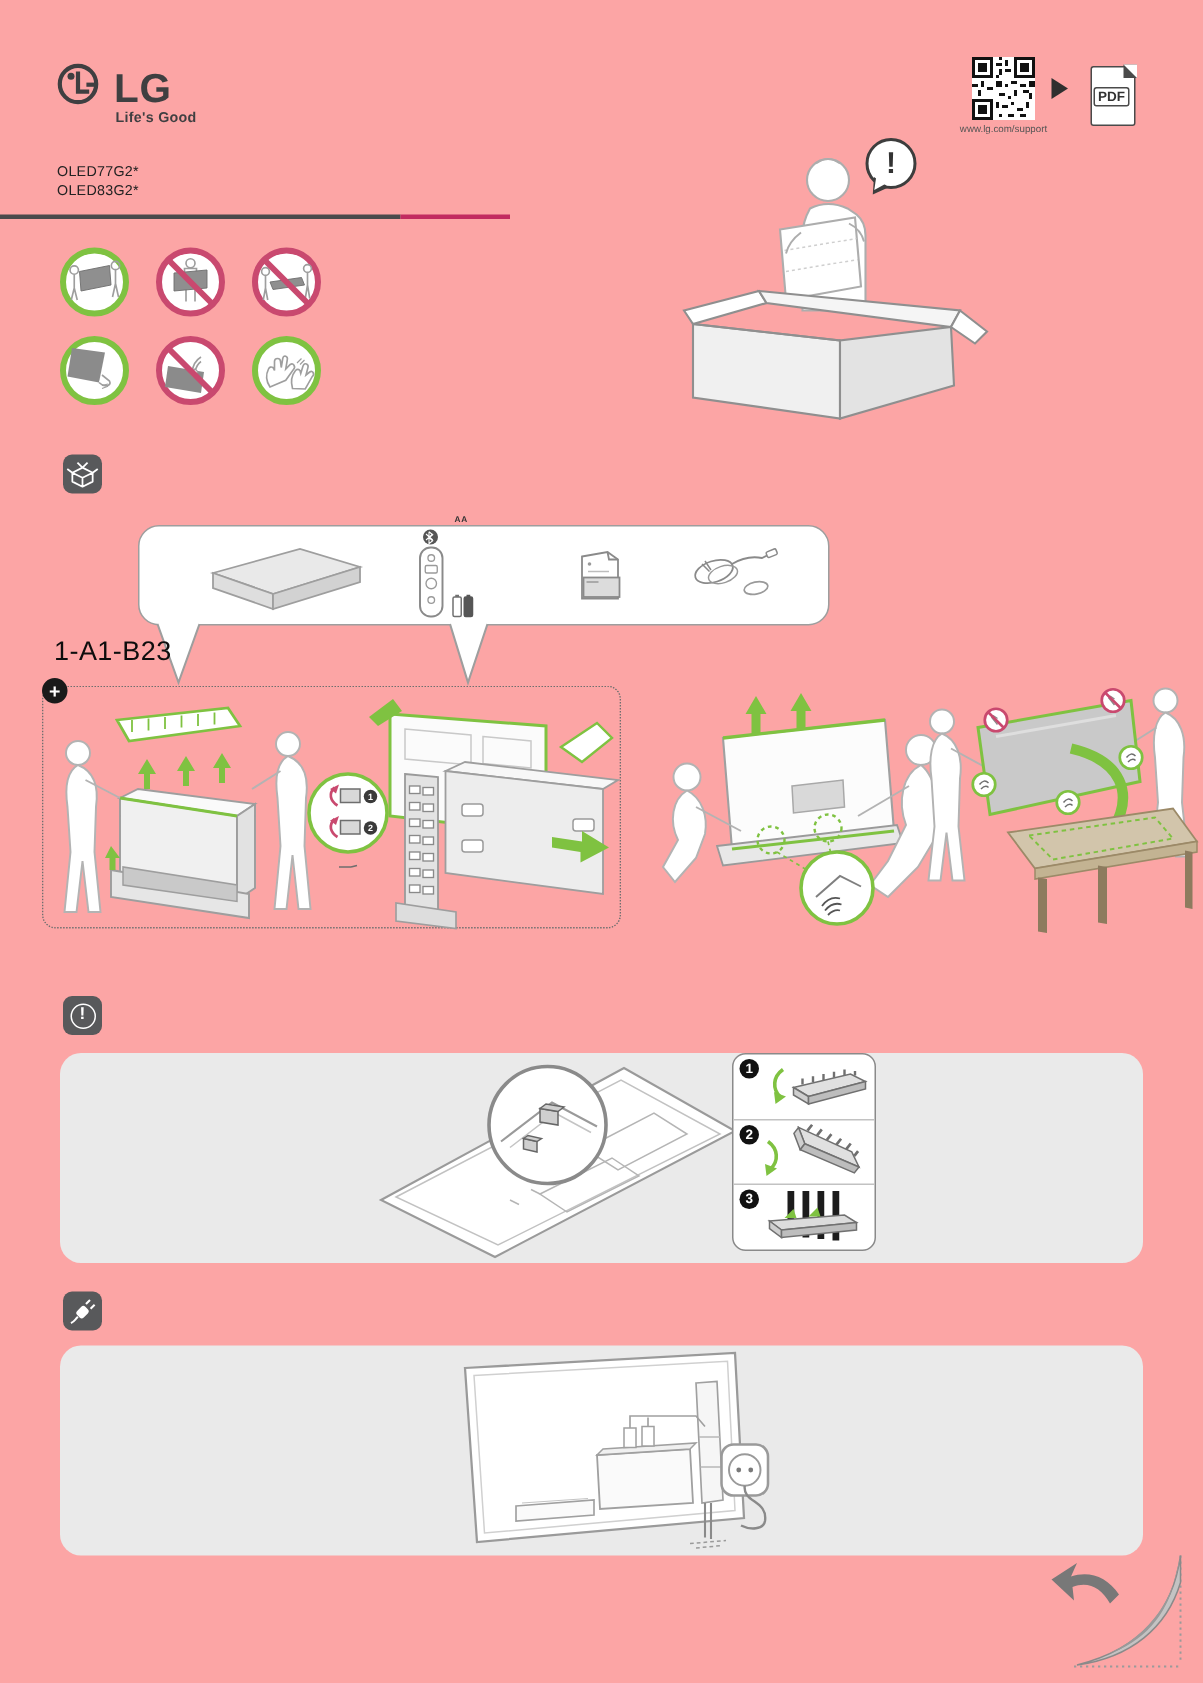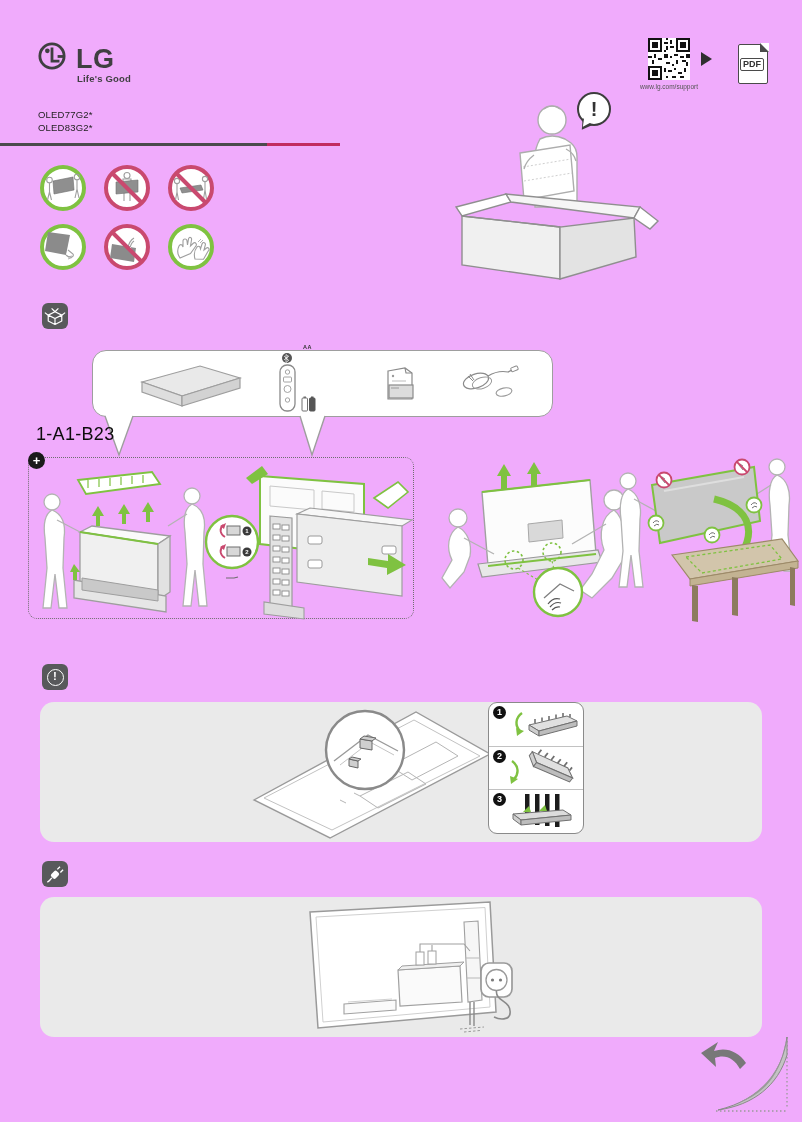--- a/index.html
+++ b/index.html
@@ -1,18 +1,18 @@
 <!DOCTYPE html>
 <html><head>
 <meta charset="utf-8">
 <style>
   * { box-sizing: border-box; margin: 0; padding: 0; }
   html,body { background:#fff; }
   .page {
-    position: relative; width: 802px; height: 1122px; background:#f0abfc;
+    position: relative; width: 802px; height: 1122px; background:#fca5a5;
     font-family: "Liberation Sans", sans-serif; overflow: hidden;
   }
   .abs { position: absolute; }
   svg { display: block; overflow: visible; }
 
   
   .lg-word { font-weight: bold; font-size: 27px; letter-spacing: 0.5px; color:#3f3f41; line-height: 1; }
   .lg-tag  { font-weight: bold; font-size: 9.5px; color:#3f3f41; margin-top: 3px; letter-spacing: 0.2px; }
 
   .barcode {
@@ -26,21 +26,21 @@
     width: 176px; text-align: center; margin-top: 1px;
     font-family: "DejaVu Sans Mono", monospace;
     font-size: 7px; letter-spacing: 1.3px; color:#111; white-space: nowrap;
   }
   .qr-caption { width: 110px; text-align: center; font-size: 6.5px; color:#555; }
   .tri-right {
     width: 0; height: 0;
     border-top: 7px solid transparent; border-bottom: 7px solid transparent;
     border-left: 11px solid #2f2f2f;
   }
-  .pdf-doc { width: 30px; height: 40px; border: 1.6px solid #4a4a4a; border-radius: 2px; background:#fff;margin-left:11px; }
+  .pdf-doc { width: 30px; height: 40px; border: 1.6px solid #4a4a4a; border-radius: 2px; background:#fff; }
   .pdf-doc::before {
     content: ""; position: absolute; top: -1.6px; right: -1.6px;
     border-style: solid; border-width: 0 9px 9px 0;
     border-color: #fff #fff #4a4a4a transparent;
   }
   .pdf-label {
     position: absolute; left: 1px; top: 13px; background: #fff;
     border: 1.6px solid #4a4a4a; border-radius: 2px;
     font-size: 9px; font-weight: bold; color:#333; padding: 1px 2px; line-height: 1;
   }

